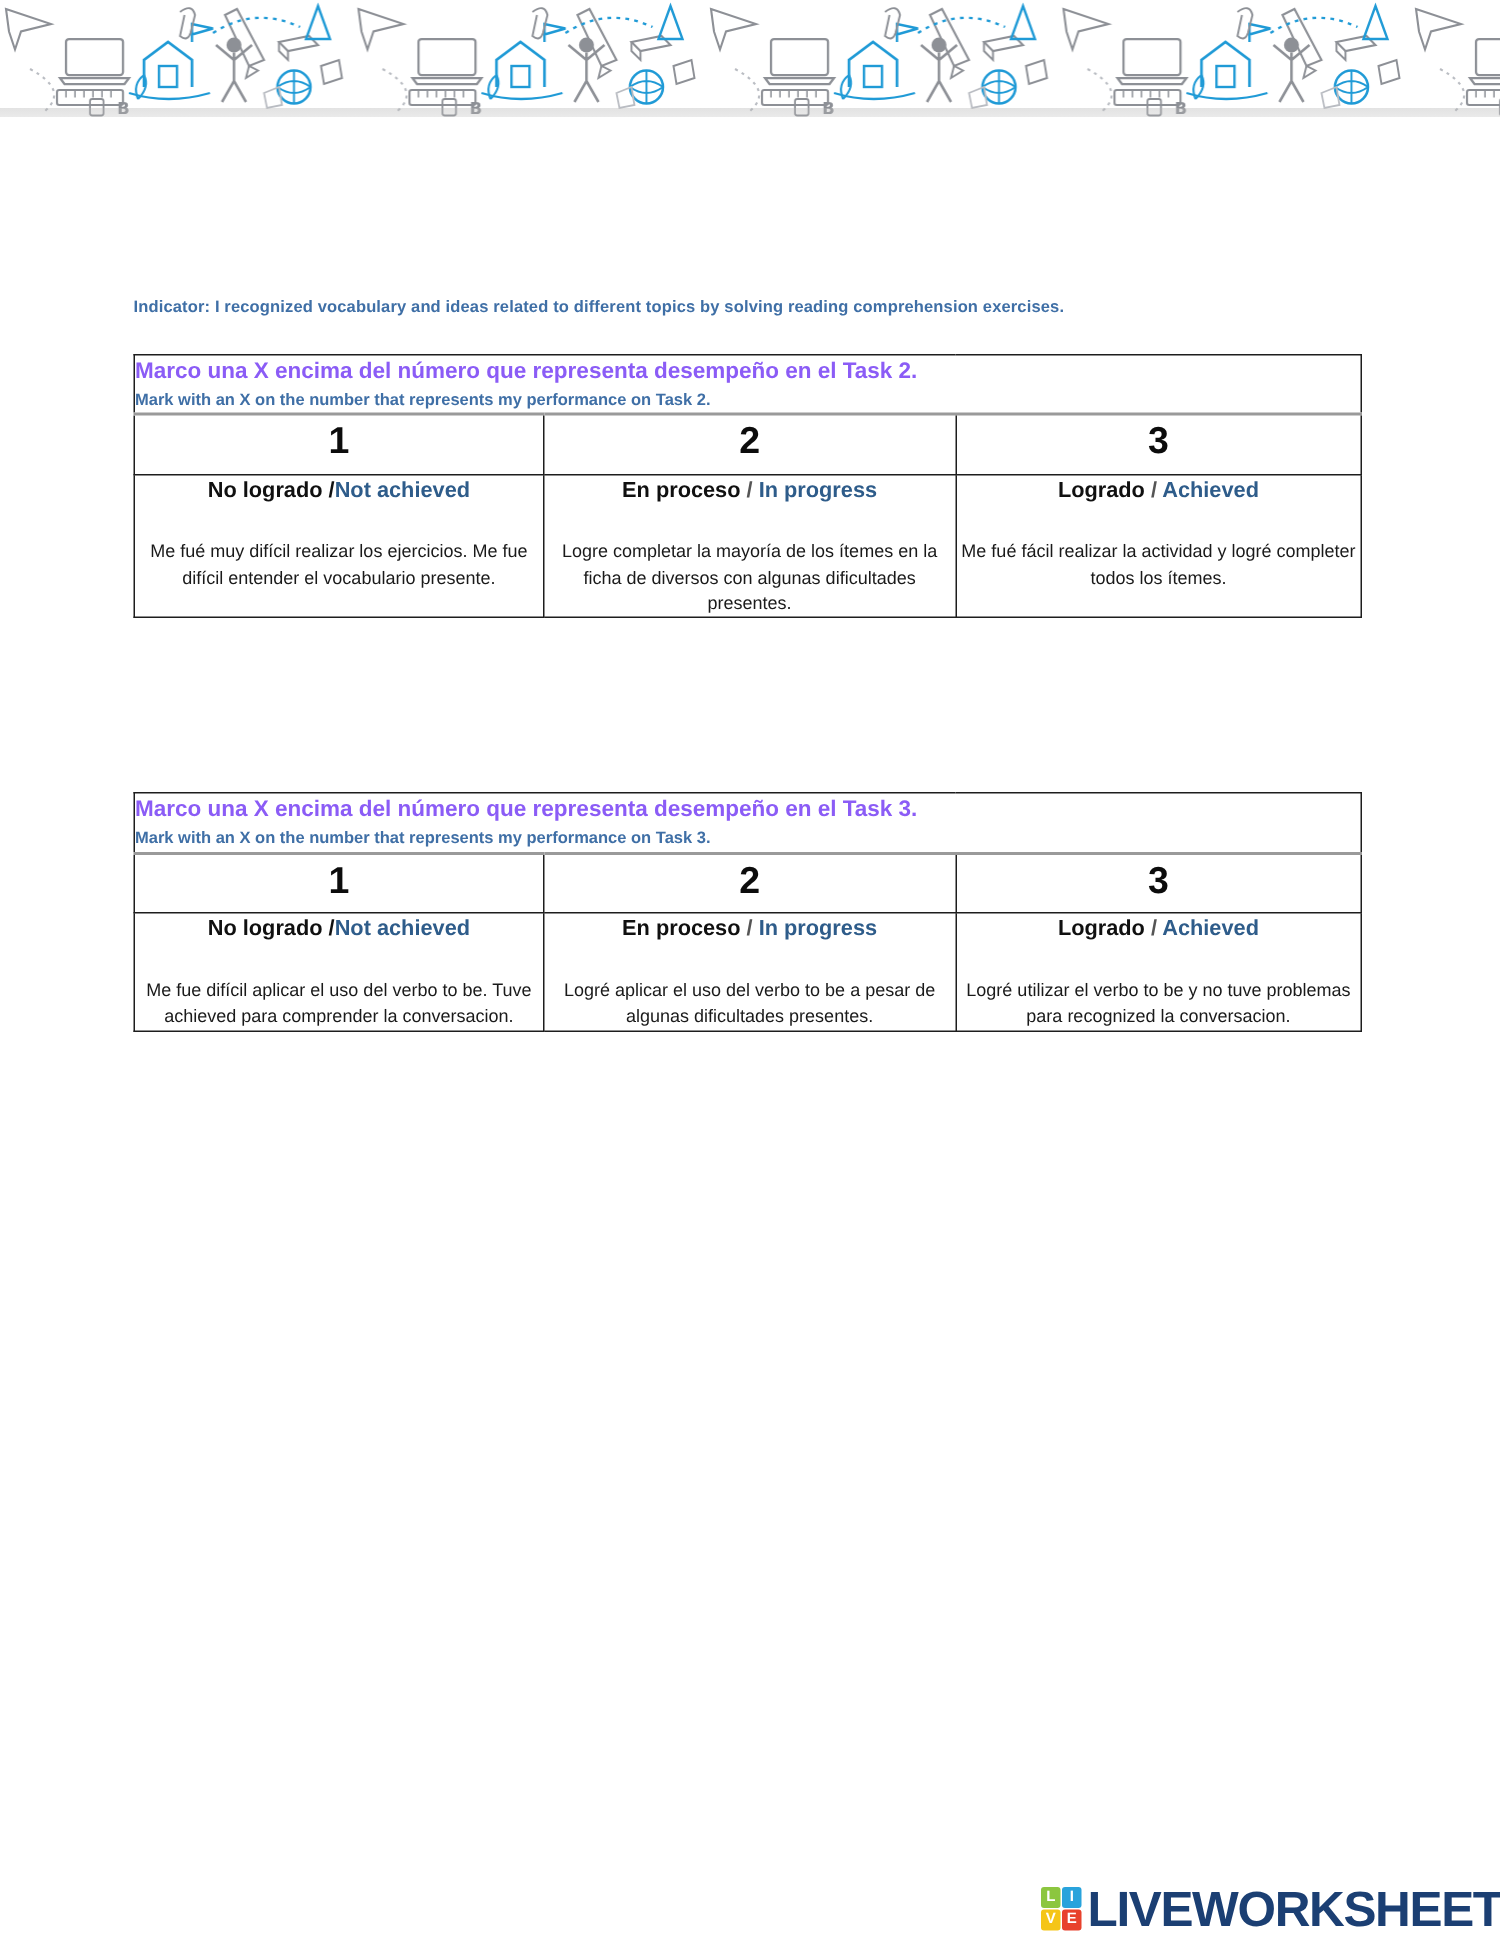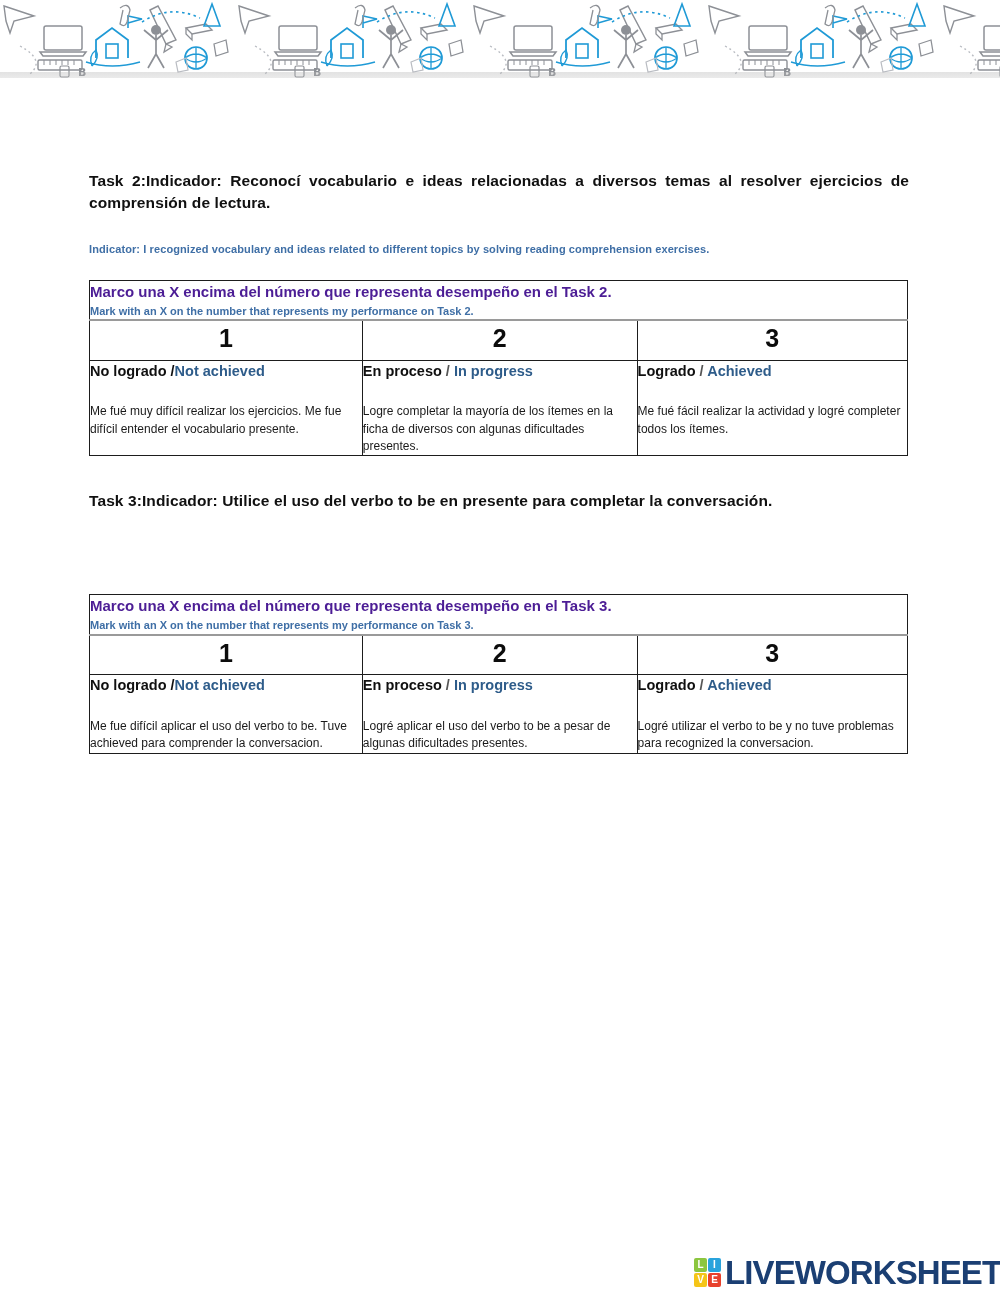--- a/index.html
+++ b/index.html
@@ -95,21 +95,21 @@
     vertical-align: top;
     padding: 0;
   }
 
   .instr-cell {
     padding: 9px 9px 16px 10px;
   }
   .instr-es {
     font-size: 15px;
     font-weight: bold;
-    color: #4c1d95;
+    color: #8b5cf6;
     line-height: 1.48;
   }
   .instr-en {
     font-size: 11px;
     font-weight: bold;
     color: #3f6fa6;
     line-height: 1.48;
   }
 
   .num-row td {
@@ -118,21 +118,21 @@
     padding: 3px 0 7px 0;
   }
   .num {
     font-size: 25px;
     font-weight: bold;
     color: #0c0c0c;
     line-height: 1.15;
   }
 
   .crit-cell {
-    text-align: left;
+    text-align: center;
     padding: 7px 8px 11px 8px;
   }
   .crit-title {
     font-size: 14.5px;
     font-weight: bold;
     color: #101010;
     line-height: 1.4;
     white-space: nowrap;
   }
   .crit-title .en {
@@ -246,21 +246,20 @@
     </defs>
     <rect x="0" y="0" width="1000" height="78" fill="#ffffff"></rect>
     <rect x="0" y="0" width="1000" height="78" fill="url(#doodlepat)"></rect>
   </svg>
   <div class="banner-shadow"></div>
 </div>
 
 <div class="page">
   <div class="content">
 
-    <p class="heading-es">Task 2:Indicador: Reconocí vocabulario e ideas relacionadas a diversos temas al resolver ejercicios de comprensión de lectura.</p>
     <div class="gap-a"></div>
     <p class="heading-en">Indicator: I recognized vocabulary and ideas related to different topics by solving reading comprehension exercises.</p>
     <div class="gap-b"></div>
 
     <table class="rubric">
       <tbody>
           <tr>
         <td class="instr-cell" colspan="3">
           <div class="instr-es">Marco una X encima del número que representa desempeño en el Task 2.</div>
           <div class="instr-en">Mark with an X on the number that represents my performance on Task 2.</div>
@@ -289,21 +288,20 @@
         <td class="crit-cell">
           <div class="crit-title"><span>Logrado</span><span class="sep"> / </span><span class="en">Achieved</span></div>
           <div class="crit-desc">Me fué fácil realizar la actividad y logré completer todos los ítemes.</div>
         </td>
       </tr>
     </tbody>
       </table>
 
     <div class="gap-c"></div>
 
-    <p class="heading-es">Task 3:Indicador: Utilice el uso del verbo to be en presente para completar la conversación.</p>
     <div class="gap-d"></div>
     <div class="gap-e"></div>
 
     <table class="rubric">
       <tbody>
           <tr>
         <td class="instr-cell" colspan="3">
           <div class="instr-es">Marco una X encima del número que representa desempeño en el Task 3.</div>
           <div class="instr-en">Mark with an X on the number that represents my performance on Task 3.</div>
         </td>

